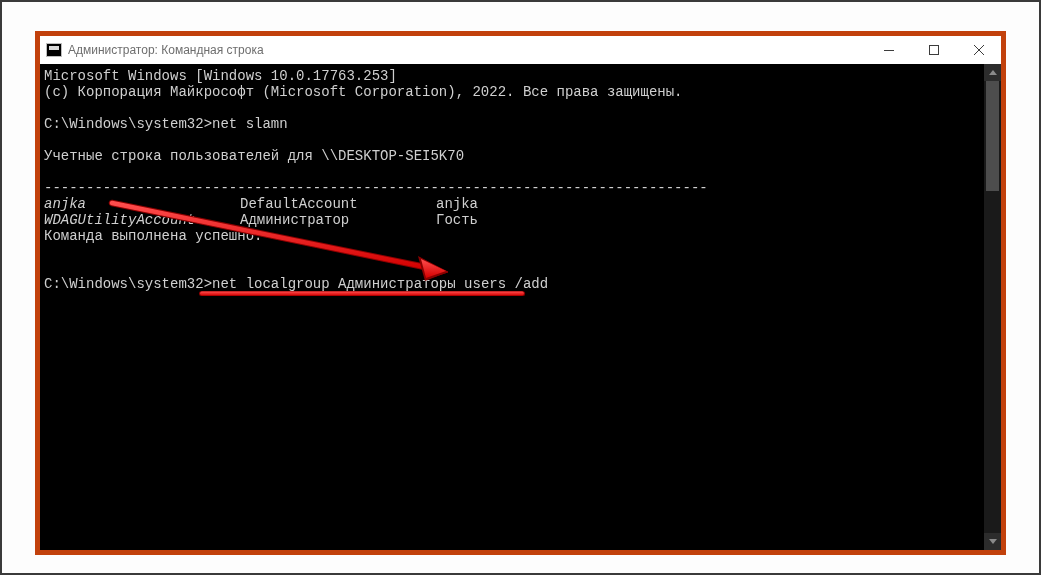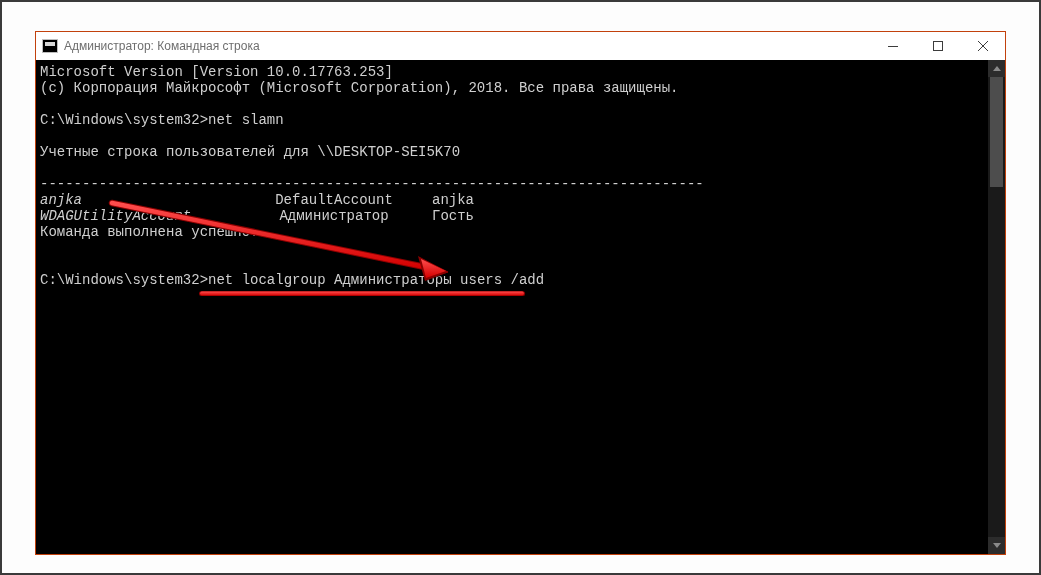--- a/index.html
+++ b/index.html
@@ -17,21 +17,21 @@
     border: 2px solid #3a3a3a;
     pointer-events: none;
   }
   .window {
     position: absolute;
     top: 31px;
     left: 35px;
     width: 971px;
     height: 524px;
     background: #ffffff;
-    border: 1px solid #c2410c;
+    border: 5px solid #c2410c;
     display: flex;
     flex-direction: column;
   }
   .titlebar {
     height: 28px;
     background: #ffffff;
     display: flex;
     align-items: center;
     padding-left: 6px;
     font-size: 12px;
@@ -107,21 +107,21 @@
   .scroll-arrow svg { fill: #8a8a8a; }
   .scroll-thumb {
     position: absolute;
     left: 2px; right: 2px;
     top: 17px;
     height: 110px;
     background: #4d4d4d;
   }
   .col { display: inline-block; }
   .c1 { width: 196px; font-style: italic; }
-  .c2 { width: 196px; text-align: center; }
+  .c2 { width: 196px; }
   .annotation {
     position: absolute;
     pointer-events: none;
   }
 </style>
 </head>
 <body>
 
 <div class="window">
   <div class="titlebar">
@@ -140,22 +140,22 @@
       </div>
       <div class="win-btn">
         <svg width="10" height="10" viewBox="0 0 10 10">
             <path d="M0 0 L10 10 M10 0 L0 10" stroke="#3c3c3c" stroke-width="1"></path>
           </svg>
       </div>
     </div>
   </div>
 
   <div class="console-wrap">
-    <div class="console"><span>Microsoft Version [Version 10.0.17763.253]</span>
-<span>(c) Корпорация Майкрософт (Microsoft Corporation), 2018. Все права защищены.</span>
+    <div class="console"><span>Microsoft Windows [Windows 10.0.17763.253]</span>
+<span>(c) Корпорация Майкрософт (Microsoft Corporation), 2022. Все права защищены.</span>
 
 <span>C:\Windows\system32&gt;</span><span>net slamn</span>
 
 <span>Учетные строка пользователей для \\DESKTOP-SEI5K70</span>
 
 <span>-------------------------------------------------------------------------------</span>
 <span class="col c1">anjka</span><span class="col c2">DefaultAccount</span><span>anjka</span>
 <span class="col c1">WDAGUtilityAccount</span><span class="col c2">Администратор</span><span>Гость</span>
 <span>Команда выполнена успешно.</span>
 

